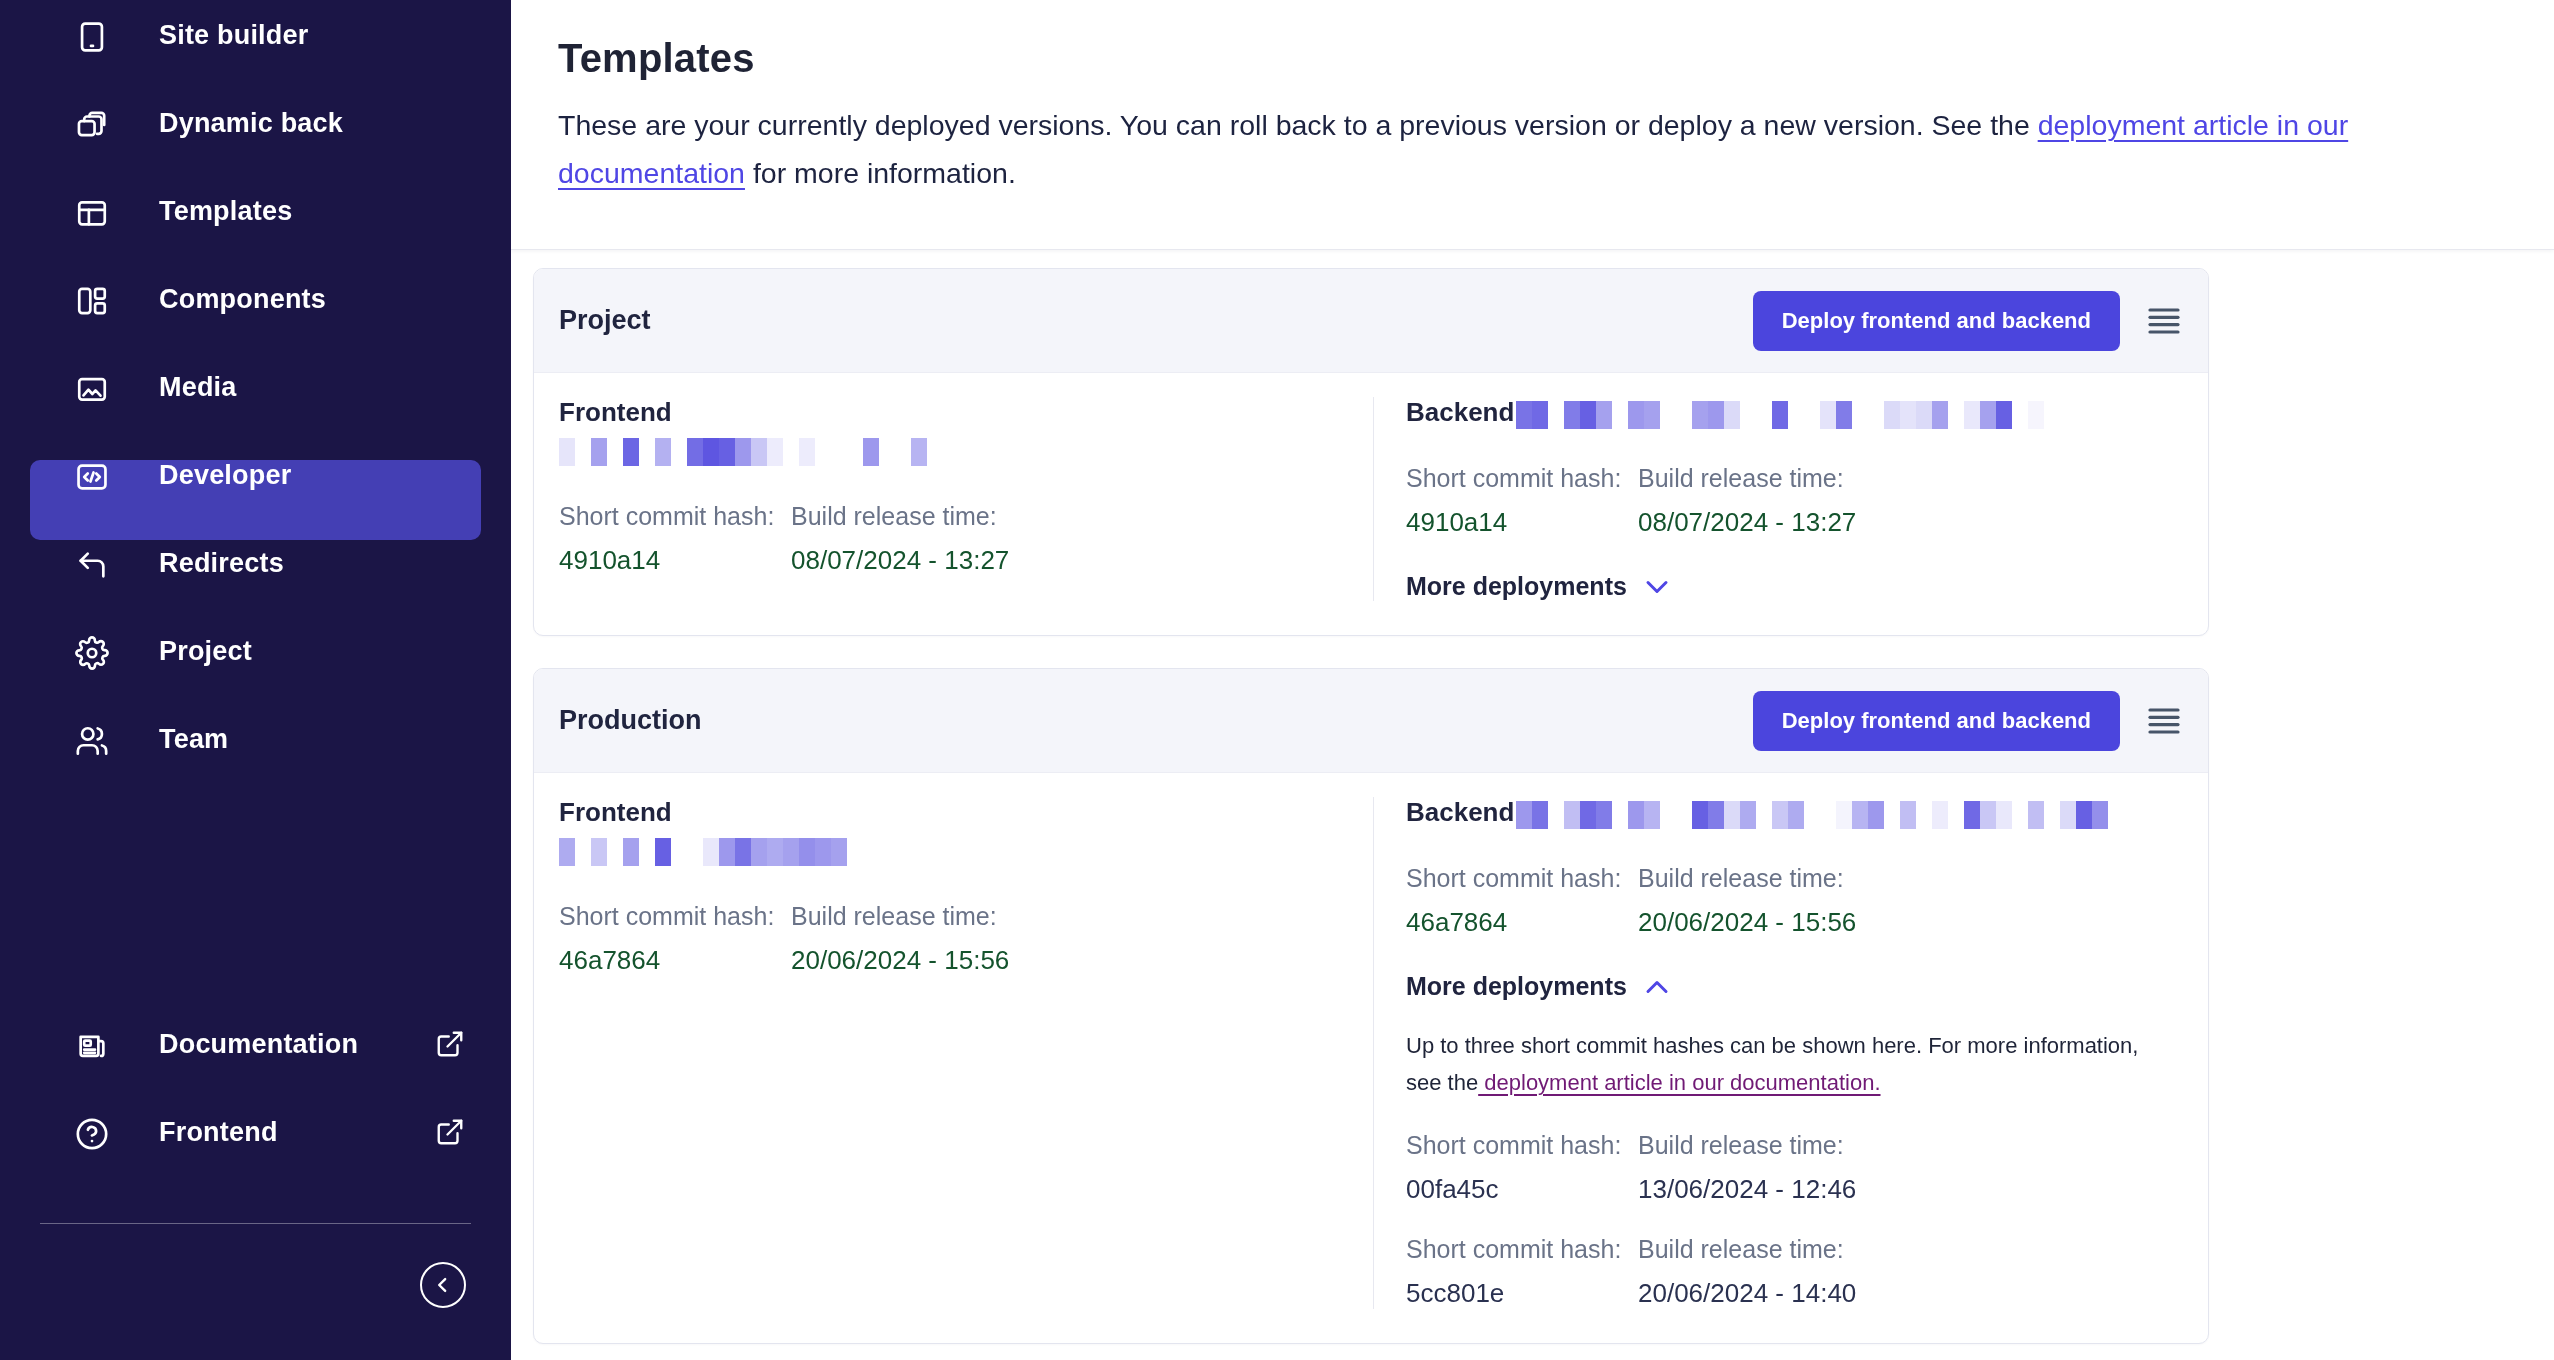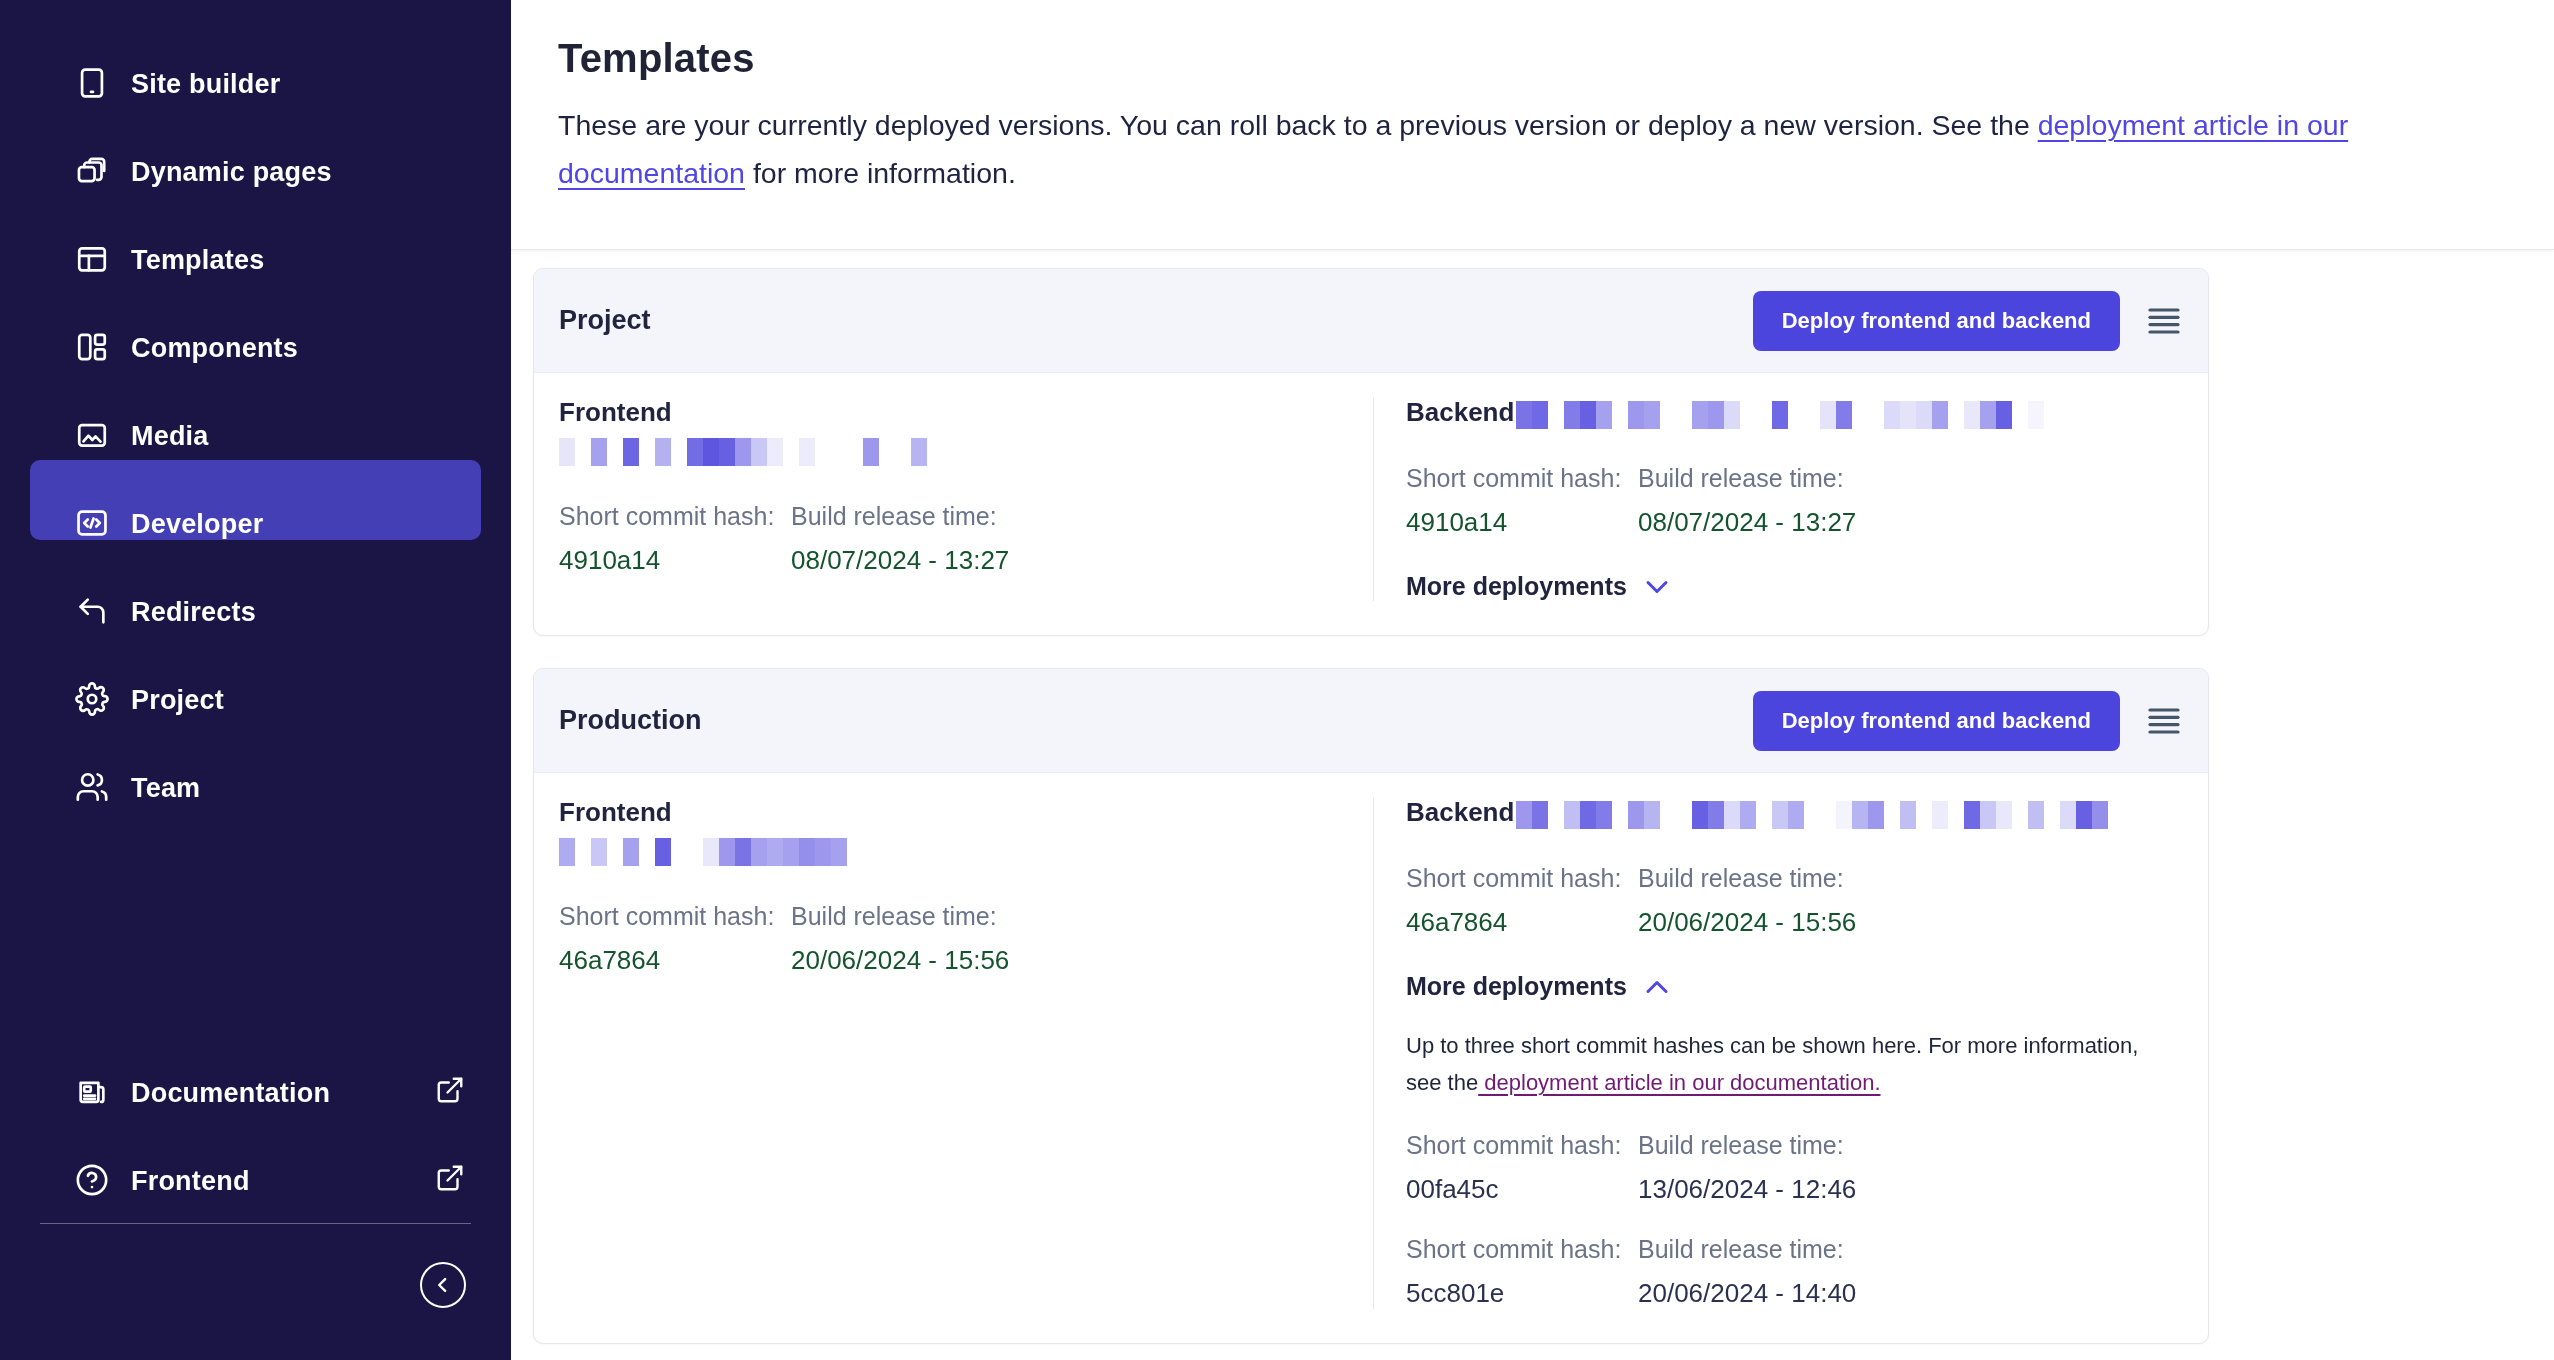--- a/index.html
+++ b/index.html
@@ -3,21 +3,21 @@
 <meta charset="utf-8">
 <style>
   * { margin:0; padding:0; box-sizing:border-box; }
   html,body { width:2554px; height:1360px; }
   body { font-family:"Liberation Sans", sans-serif; background:#fff; overflow:hidden; }
   .app { display:flex; width:2554px; height:1360px; }
 
   
   .sidebar { width:511px; flex:none; background:#1b1546; color:#fff; position:relative; display:flex; flex-direction:column; padding-top:12px; }
   .nav { list-style:none; }
-  .nav li { display:flex; align-items:flex-end; gap:22px; height:80px; margin:8px 30px; padding-left:45px; border-radius:10px; cursor:pointer; }
+  .nav li { display:flex; align-items:flex-start; gap:50px; height:80px; margin:8px 30px; padding-left:45px; border-radius:10px; cursor:pointer; }
   .nav li.active { background:#443fb4; }
   .nav .icon { width:34px; height:34px; flex:none; display:flex; align-items:center; justify-content:center; }
   .nav .icon svg { width:34px; height:34px; stroke:#fff; fill:none; stroke-width:1.9; stroke-linecap:round; stroke-linejoin:round; }
   .nav .lbl { font-size:27px; font-weight:700; letter-spacing:.2px; }
   .ext { margin-left:auto; margin-right:16px; }
   .ext svg { width:30px; height:30px; stroke:#fff; fill:none; stroke-width:1.9; stroke-linecap:round; stroke-linejoin:round; }
   .side-footer { margin-top:auto; padding-bottom:52px; }
   .side-divider { height:1px; background:rgba(255,255,255,.35); margin:26px 40px 0 40px; }
   .collapse-row { display:flex; justify-content:flex-end; padding:38px 45px 0 0; }
   .collapse-btn { width:46px; height:46px; border-radius:50%; border:2.5px solid #fff; background:transparent; display:flex; align-items:center; justify-content:center; cursor:pointer; }
@@ -78,21 +78,21 @@
         <span class="lbl">Site builder</span>
       </li>
       <li>
         <span class="icon">
             <svg viewBox="0 0 24 24">
               <rect x="2.8" y="9.2" width="11" height="10" rx="2"></rect>
               <path d="M6.5 9.2V8a2 2 0 0 1 2-2h8.2a2 2 0 0 1 2 2v8.2a2 2 0 0 1-2 2h-1.2"></path>
               <path d="M10.2 6v-.6a2 2 0 0 1 2-2h6.4a2 2 0 0 1 2 2V12"></path>
             </svg>
           </span>
-        <span class="lbl">Dynamic pages</span>
+        <span class="lbl">Dynamic back</span>
       </li>
       <li>
         <span class="icon">
             <svg viewBox="0 0 24 24">
               <rect x="3" y="4.5" width="18" height="15.5" rx="2"></rect>
               <path d="M3 9.8h18"></path>
               <path d="M9.8 9.8V20"></path>
             </svg>
           </span>
         <span class="lbl">Templates</span>

